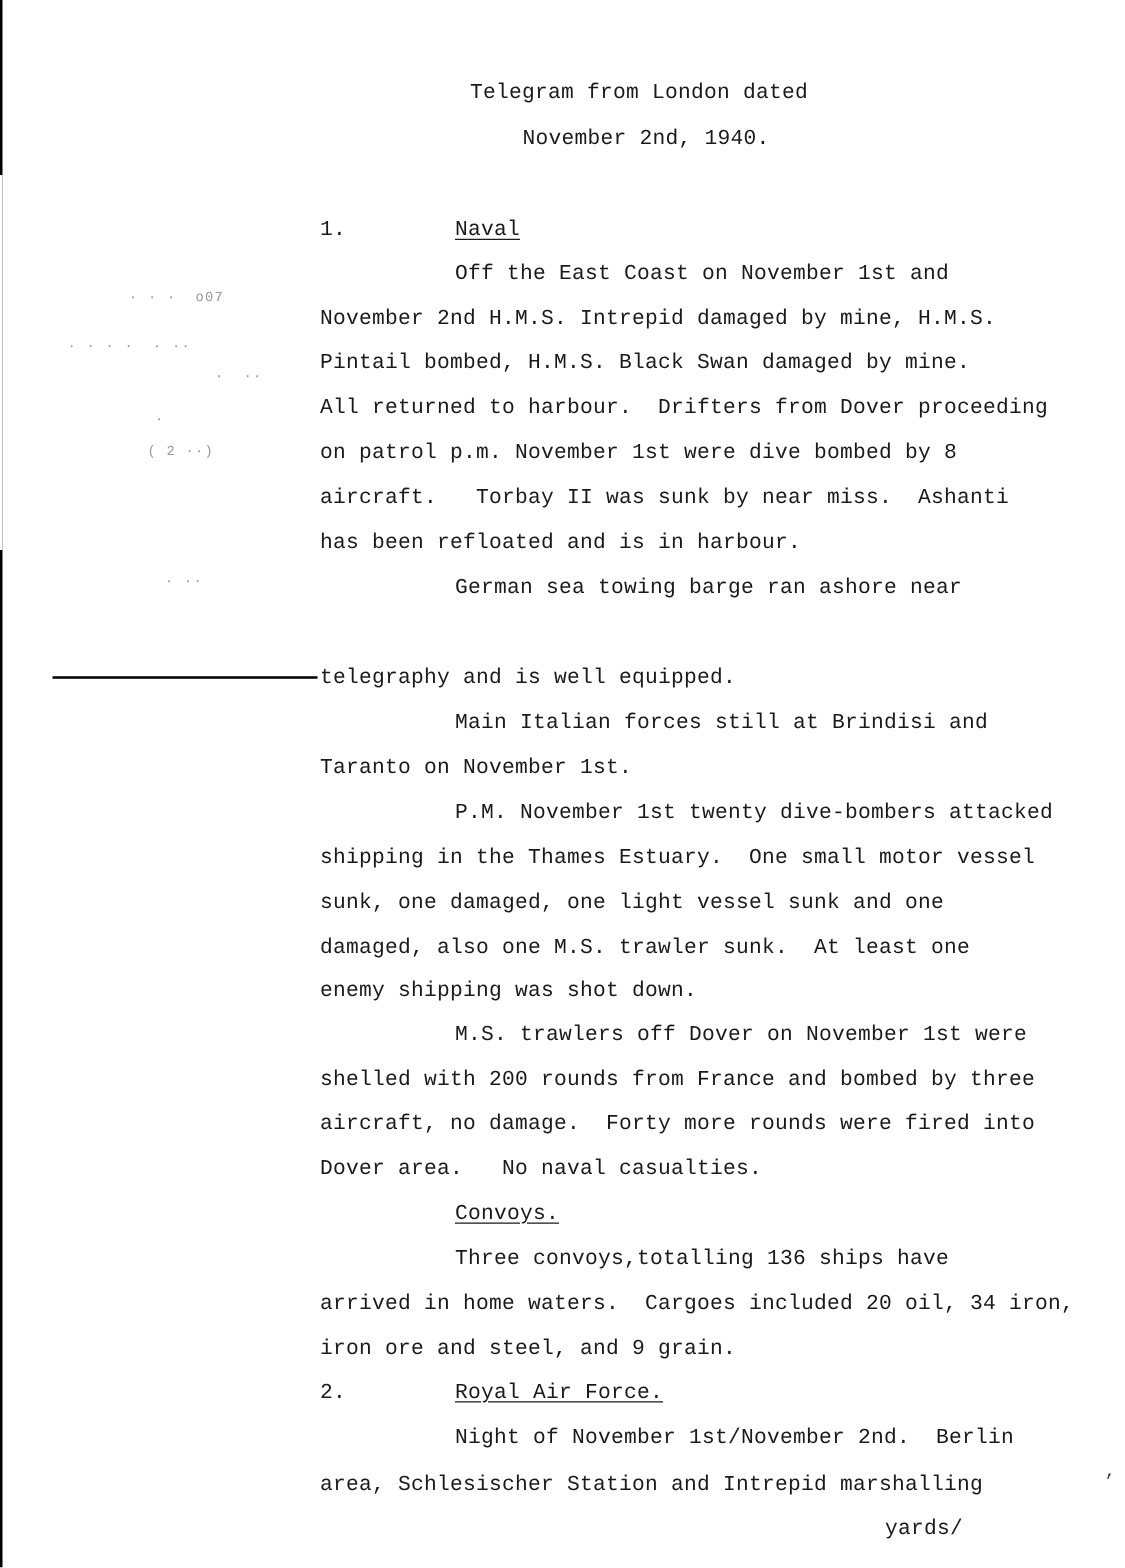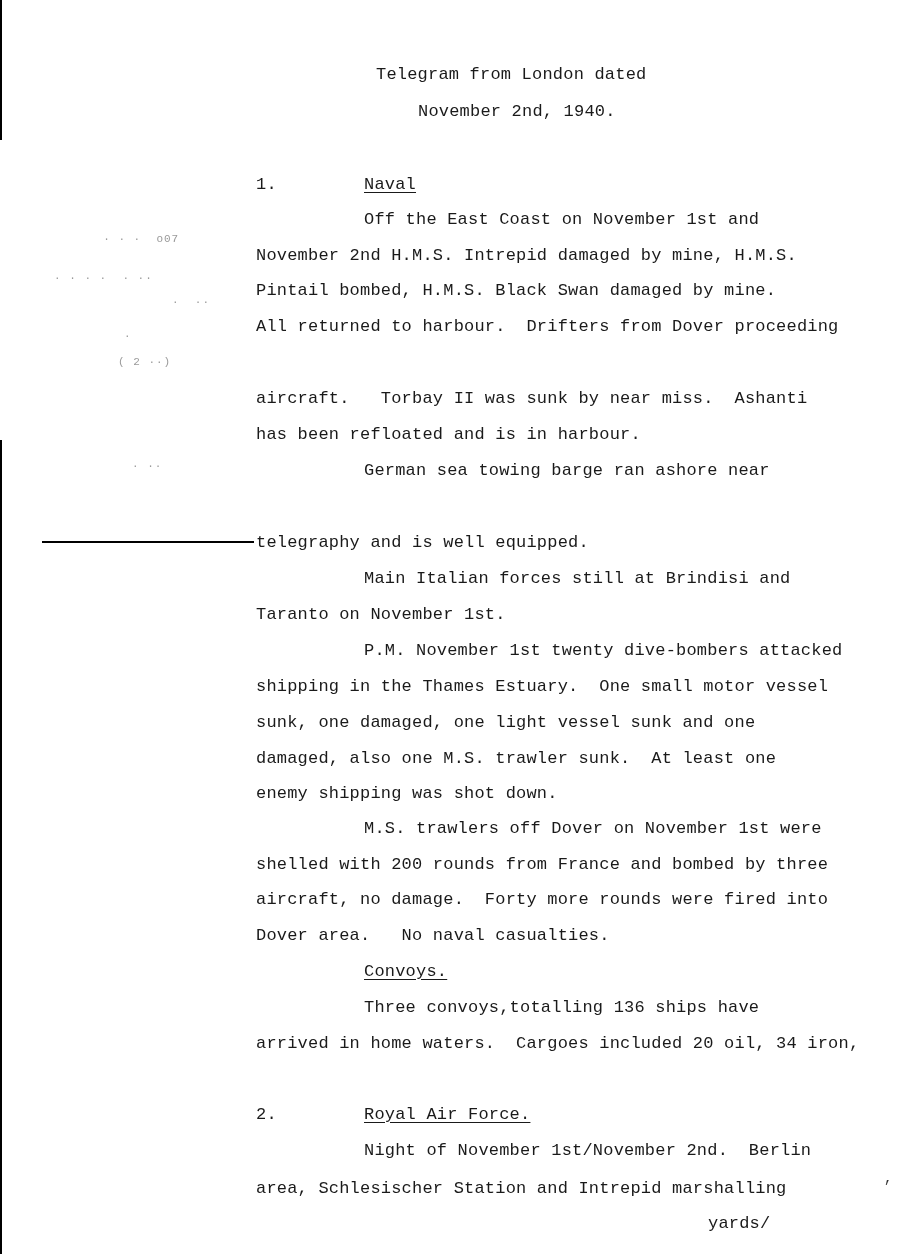--- a/index.html
+++ b/index.html
@@ -36,20 +36,21 @@
   <div class="margin-note" style="left:118px;top:356px;">( 2 ··)</div>
   <div class="margin-note" style="left:132px;top:460px;">· ··</div>
 
   <div class="line" style="left:256px;top:175px;">1.</div>
   <div class="line u" style="left:364px;top:175px;">Naval</div>
 
   <div class="line" style="left:364px;top:210px;">Off the East Coast on November 1st and</div>
   <div class="line" style="left:256px;top:246px;">November 2nd H.M.S. Intrepid damaged by mine, H.M.S.</div>
   <div class="line" style="left:256px;top:281px;">Pintail bombed, H.M.S. Black Swan damaged by mine.</div>
   <div class="line" style="left:256px;top:317px;">All returned to harbour.  Drifters from Dover proceeding</div>
+  <div class="line" style="left:256px;top:353px;">on patrol p.m. November 1st were dive bombed by 8</div>
   <div class="line" style="left:256px;top:389px;">aircraft.   Torbay II was sunk by near miss.  Ashanti</div>
   <div class="line" style="left:256px;top:425px;">has been refloated and is in harbour.</div>
 
   <div class="line" style="left:364px;top:461px;">German sea towing barge ran ashore near</div>
   <div class="rule"></div>
   <div class="line" style="left:256px;top:533px;">telegraphy and is well equipped.</div>
 
   <div class="line" style="left:364px;top:569px;">Main Italian forces still at Brindisi and</div>
   <div class="line" style="left:256px;top:605px;">Taranto on November 1st.</div>
 
@@ -60,20 +61,21 @@
   <div class="line" style="left:256px;top:784px;">enemy shipping was shot down.</div>
 
   <div class="line" style="left:364px;top:819px;">M.S. trawlers off Dover on November 1st were</div>
   <div class="line" style="left:256px;top:855px;">shelled with 200 rounds from France and bombed by three</div>
   <div class="line" style="left:256px;top:890px;">aircraft, no damage.  Forty more rounds were fired into</div>
   <div class="line" style="left:256px;top:926px;">Dover area.   No naval casualties.</div>
 
   <div class="line u" style="left:364px;top:962px;">Convoys.</div>
   <div class="line" style="left:364px;top:998px;">Three convoys,totalling 136 ships have</div>
   <div class="line" style="left:256px;top:1034px;">arrived in home waters.  Cargoes included 20 oil, 34 iron,</div>
+  <div class="line" style="left:256px;top:1070px;">iron ore and steel, and 9 grain.</div>
 
   <div class="line" style="left:256px;top:1105px;">2.</div>
   <div class="line u" style="left:364px;top:1105px;">Royal Air Force.</div>
   <div class="line" style="left:364px;top:1141px;">Night of November 1st/November 2nd.  Berlin</div>
   <div class="line" style="left:256px;top:1179px;">area, Schlesischer Station and Intrepid marshalling</div>
   <div class="stray" style="left:884px;top:1170px;">,</div>
 
   <div class="line" style="left:708px;top:1214px;">yards/</div>
 </div>
 

